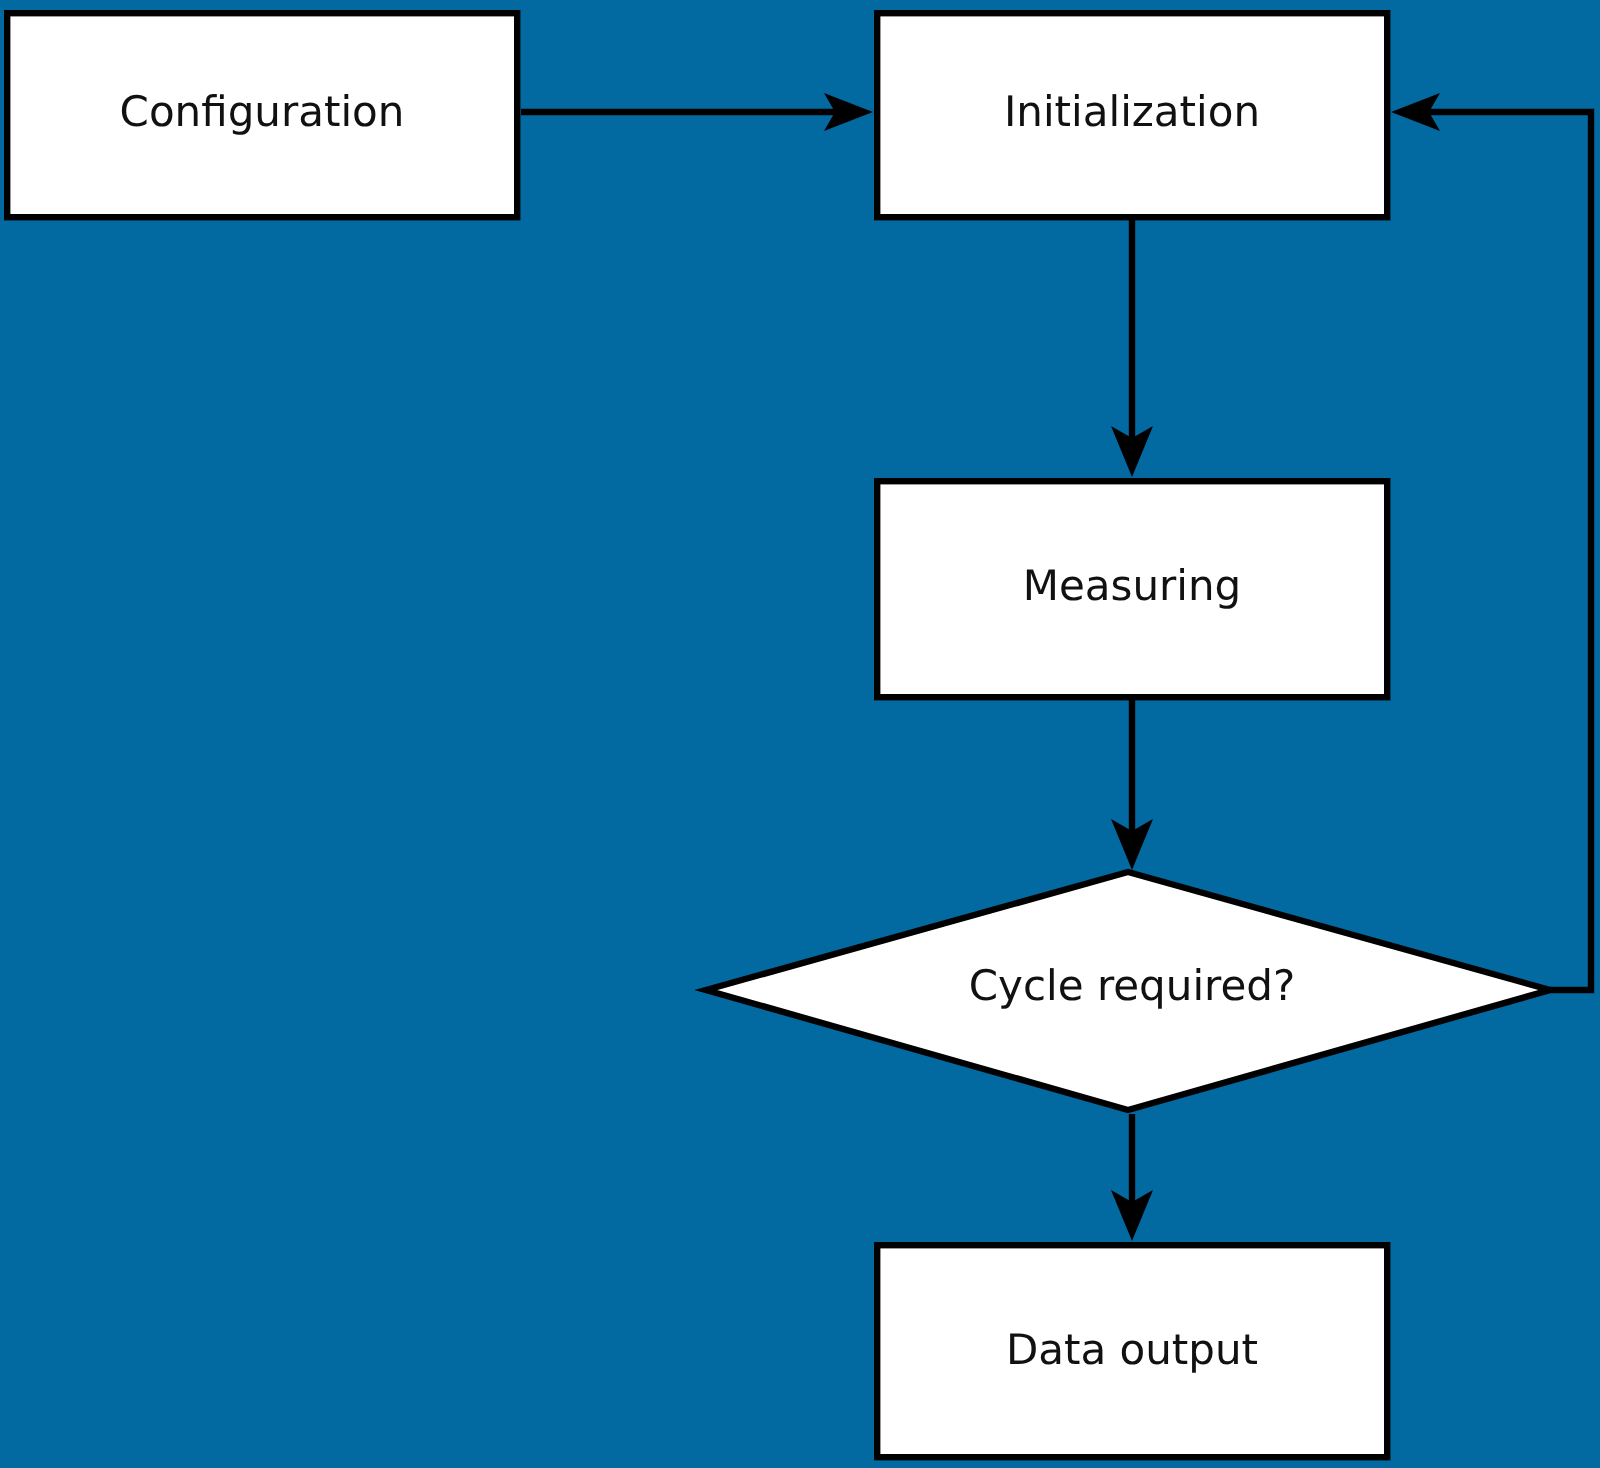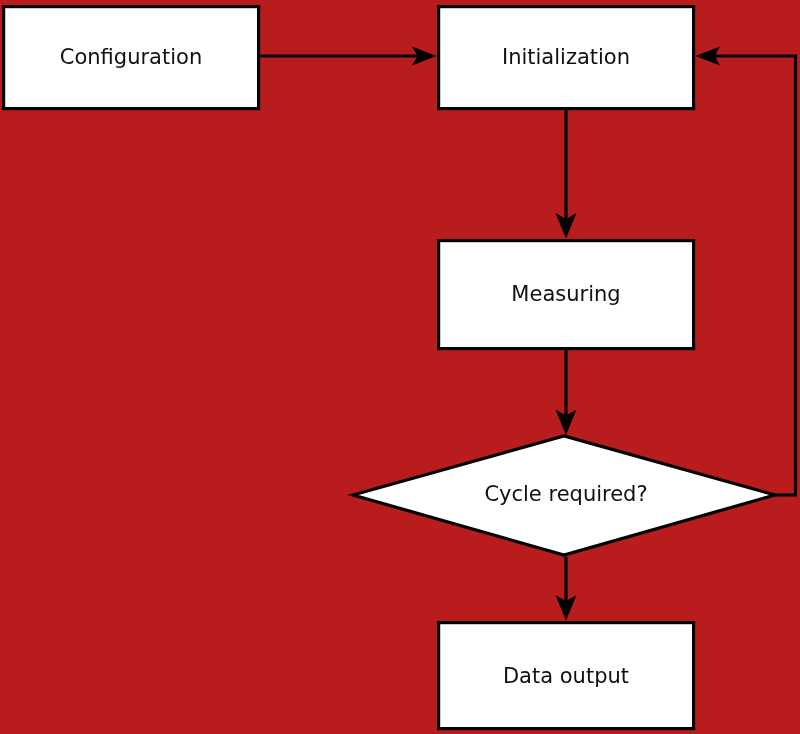--- a/index.html
+++ b/index.html
@@ -7,21 +7,21 @@
     padding: 0;
     background: #ffffff;
   }
   body {
     font-family: "DejaVu Sans", sans-serif;
   }
   #canvas {
     position: relative;
     width: 800px;
     height: 734px;
-    background: #b91c1c;
+    background: #0369a1;
     overflow: hidden;
   }
   #flow-svg {
     position: absolute;
     top: 0;
     left: 0;
     width: 800px;
     height: 734px;
   }
   .node-rect {

